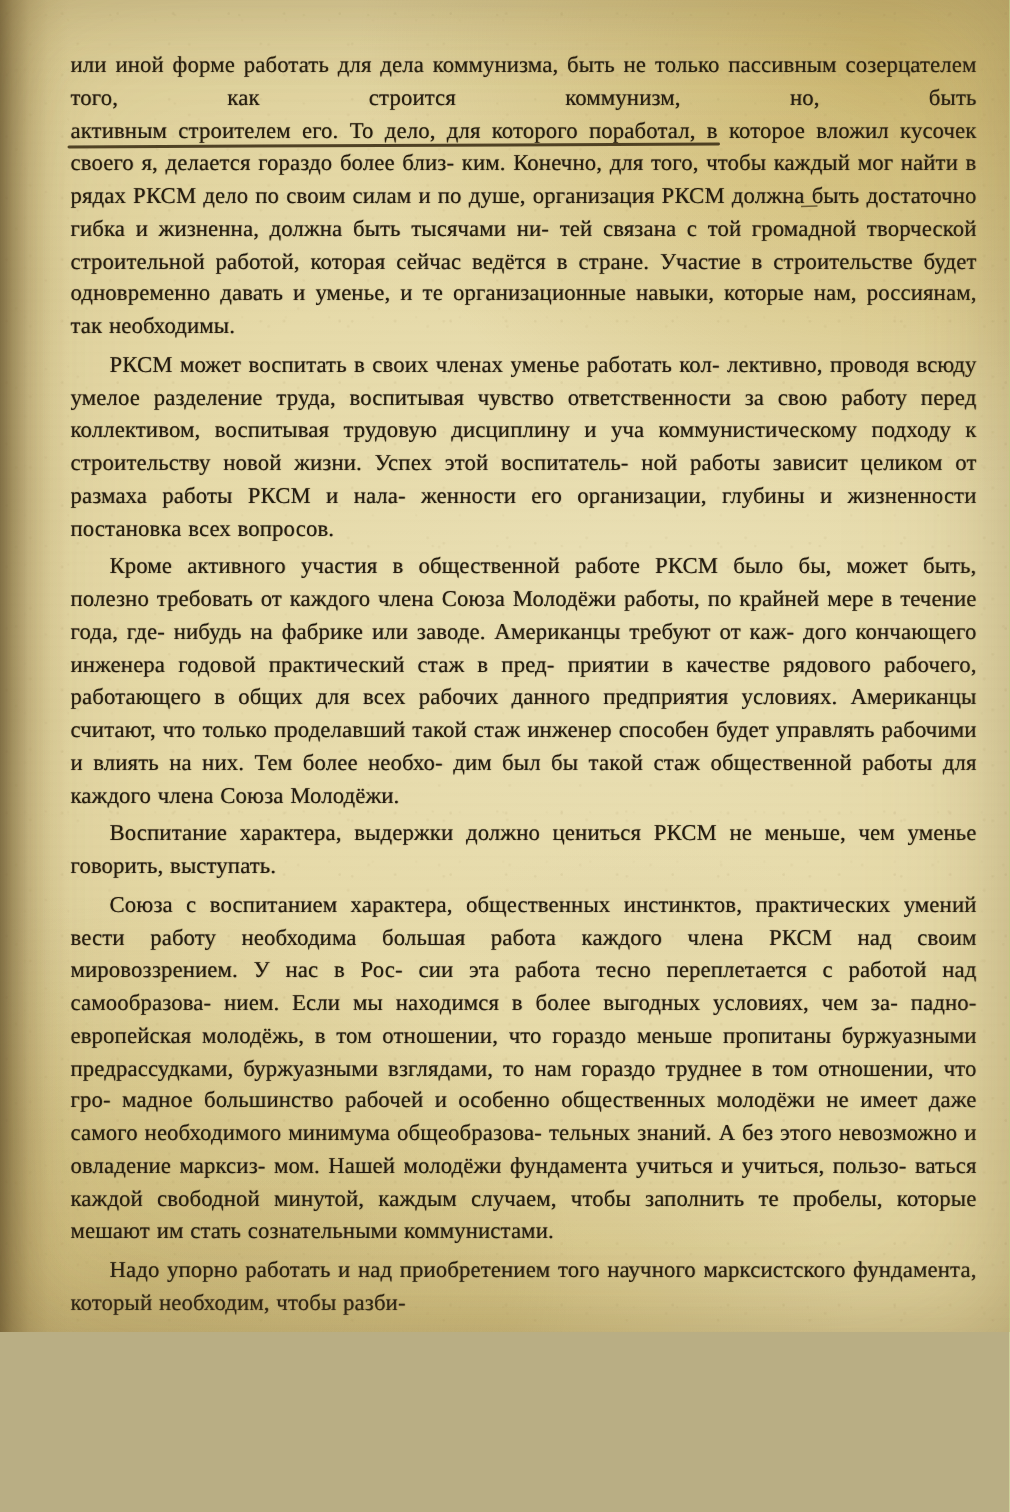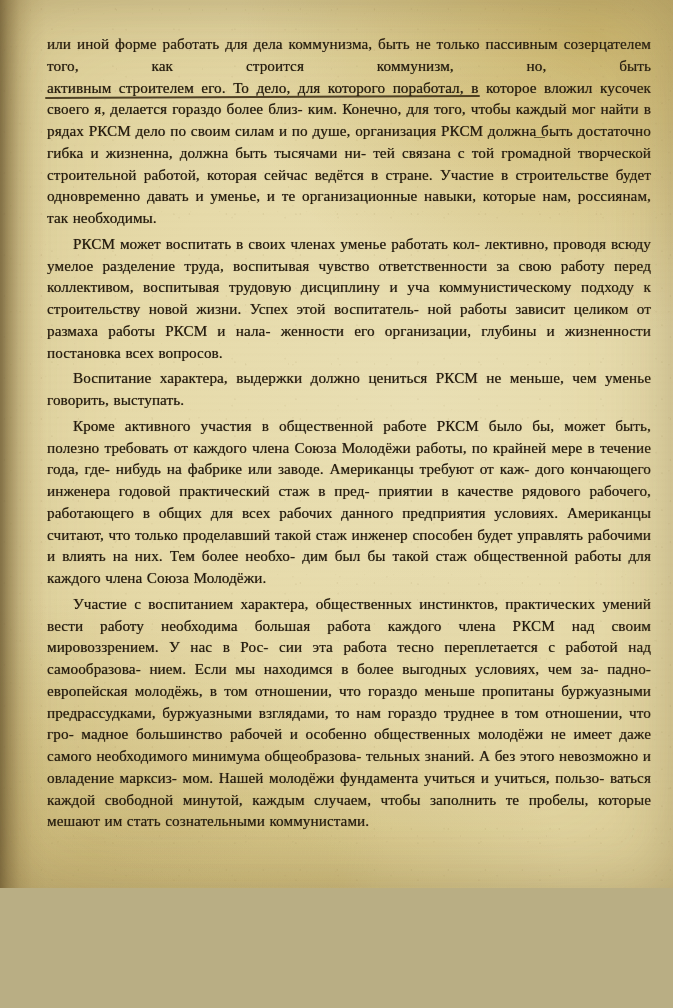--- a/index.html
+++ b/index.html
@@ -225,56 +225,60 @@
       <span>лективно, проводя всюду умелое разделение труда, воспитывая</span>
       <span>чувство  ответственности за свою работу перед  коллективом,</span>
       <span>воспитывая  трудовую  дисциплину и уча  коммунистическому</span>
       <span>подходу к строительству новой жизни. Успех этой воспитатель-</span>
       <span>ной работы зависит целиком от размаха работы РКСМ и нала-</span>
       <span>женности его организации, глубины и жизненности постановка</span>
       <span class="lastline">всех вопросов.</span>
     </p>
 
     <p class="para indent">
-      <span>Воспитание характера, выдержки должно цениться РКСМ не</span>
-      <span class="lastline">меньше, чем уменье говорить, выступать.</span>
-    </p>
-
-    <p class="para indent">
       <span>Кроме активного участия в общественной работе РКСМ было</span>
       <span>бы, может быть, полезно  требовать от каждого члена  Союза</span>
       <span>Молодёжи  работы, по крайней  мере в  течение года,  где-</span>
       <span>нибудь на фабрике или заводе. Американцы требуют от каж-</span>
       <span>дого кончающего инженера годовой практический стаж в пред-</span>
       <span>приятии в  качестве рядового рабочего, работающего в  общих</span>
       <span>для всех рабочих данного предприятия условиях. Американцы</span>
       <span>считают, что только проделавший такой стаж инженер способен</span>
       <span>будет управлять рабочими и влиять на них. Тем более необхо-</span>
       <span>дим был бы такой  стаж общественной работы для каждого</span>
       <span class="lastline">члена Союза Молодёжи.</span>
     </p>
 
     <p class="para indent">
-      <span>Участие с воспитанием характера, общественных инстинктов,</span>
+      <span>Воспитание характера, выдержки должно цениться РКСМ не</span>
+      <span class="lastline">меньше, чем уменье говорить, выступать.</span>
+    </p>
+
+    <p class="para indent">
+      <span>Союза с воспитанием характера, общественных инстинктов,</span>
       <span>практических умений вести работу необходима большая работа</span>
       <span>каждого члена РКСМ над своим мировоззрением. У нас в Рос-</span>
       <span>сии эта работа тесно переплетается с работой над самообразова-</span>
       <span>нием. Если мы находимся в более выгодных условиях, чем за-</span>
       <span>падно-европейская  молодёжь, в  том отношении, что  гораздо</span>
       <span>меньше пропитаны буржуазными предрассудками, буржуазными</span>
       <span>взглядами, то нам гораздо труднее в том отношении, что гро-</span>
       <span>мадное большинство рабочей и особенно общественных молодёжи</span>
       <span>не имеет даже  самого необходимого минимума  общеобразова-</span>
       <span>тельных знаний. А без этого невозможно и овладение марксиз-</span>
       <span>мом. Нашей молодёжи  фундамента учиться и учиться,  пользо-</span>
       <span>ваться  каждой свободной  минутой, каждым случаем,  чтобы</span>
       <span>заполнить те пробелы, которые мешают им стать сознательными</span>
       <span class="lastline">коммунистами.</span>
     </p>
 
+    <p class="para indent">
+      <span>Надо упорно работать и над приобретением того  научного</span>
+      <span class="lastline">марксистского фундамента,  который необходим, чтобы  разби-</span>
+    </p>
 
   </div>
 
   <div class="footer">
     <span class="sig">6</span>
     <span class="runhead">О воспитании и обучении</span>
     <span class="spacer"></span>
     <span class="pageno">81</span>
   </div>
 

